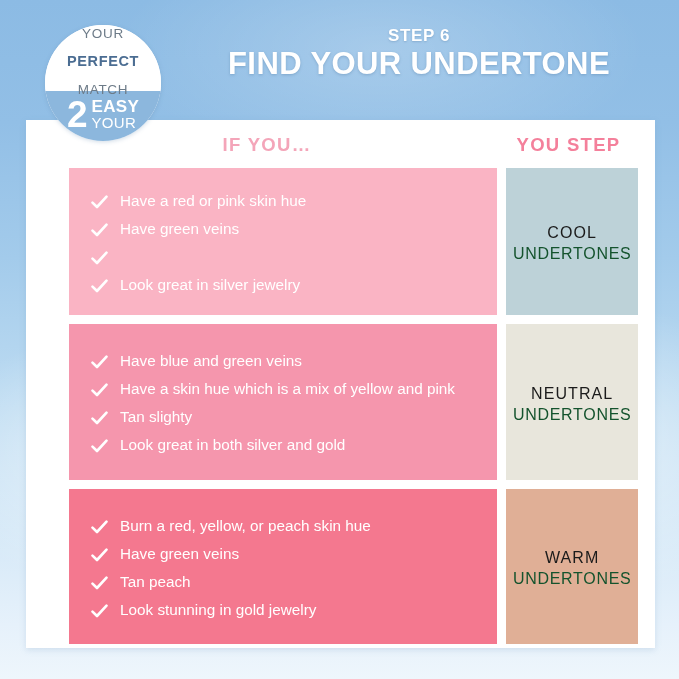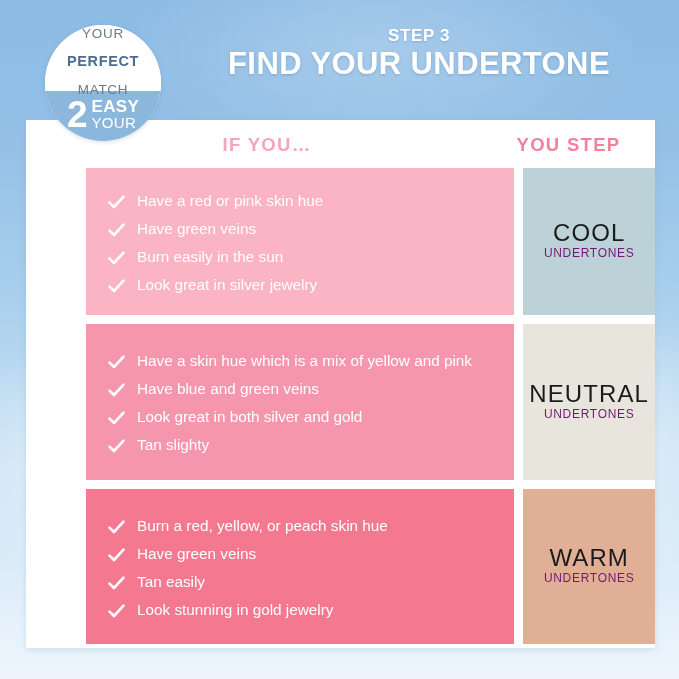--- a/index.html
+++ b/index.html
@@ -172,21 +172,21 @@
     text-align: center;
     color: #f4809b;
     font-size: 18.5px;
     font-weight: bold;
     letter-spacing: 1.3px;
   }
 
   .rows {
     position: absolute;
     top: 48px;
-    left: 34px;
+    left: 17px;
     width: 595px;
     padding-left: 26px;
   }
 
   .row {
     display: flex;
     gap: 9px;
     margin-bottom: 9px;
   }
 
@@ -227,40 +227,40 @@
     flex-direction: column;
     align-items: center;
     justify-content: center;
   }
   .row-cool .swatch    { background: #bdd2d8; height: 147px; }
   .row-neutral .swatch { background: #e8e6dc; height: 156px; }
   .row-warm .swatch    { background: #e0af96; height: 155px; text-align: center; }
 
   .swatch-name {
     color: #1b1b1b;
-    font-size: 24px;
+    font-size: 16px;
     letter-spacing: 1.1px;
     line-height: 24px;
   }
   .swatch-sub {
-    color: #701a75;
-    font-size: 12px;
+    color: #14532d;
+    font-size: 16px;
     letter-spacing: 0.7px;
     line-height: 17px;
   }
 </style>
 </head>
 <body>
 
 <div class="sky-wash-c"></div>
 <div class="sky-wash-a"></div>
 <div class="sky-wash-b"></div>
 
 <div class="header">
-  <div class="step-label">STEP 3</div>
+  <div class="step-label">STEP 6</div>
   <div class="main-title">FIND YOUR UNDERTONE</div>
 </div>
 
 <div class="badge">
   <div class="badge-top">
     <div class="badge-l1">YOUR</div>
     <div class="badge-l2">PERFECT</div>
     <div class="badge-l3">MATCH</div>
   </div>
   <div class="badge-bottom">
@@ -298,21 +298,20 @@
               </svg>
           </span>
           <span class="crit-text">Have green veins</span>
         </div>
         <div class="crit-item">
           <span class="check-icon">
             <svg width="17" height="17" viewBox="0 0 17 17">
                 <path d="M1.5 8.6 L6.0 13.0 L15.5 2.6" fill="none" stroke="#ffffff" stroke-width="2.6" stroke-linecap="round" stroke-linejoin="round"></path>
               </svg>
           </span>
-          <span class="crit-text">Burn easily in the sun</span>
         </div>
         <div class="crit-item">
           <span class="check-icon">
             <svg width="17" height="17" viewBox="0 0 17 17">
                 <path d="M1.5 8.6 L6.0 13.0 L15.5 2.6" fill="none" stroke="#ffffff" stroke-width="2.6" stroke-linecap="round" stroke-linejoin="round"></path>
               </svg>
           </span>
           <span class="crit-text">Look great in silver jewelry</span>
         </div>
       </div>
@@ -323,45 +322,45 @@
     </div>
 
     <div class="row row-neutral">
       <div class="criteria">
         <div class="crit-item">
           <span class="check-icon">
             <svg width="17" height="17" viewBox="0 0 17 17">
                 <path d="M1.5 8.6 L6.0 13.0 L15.5 2.6" fill="none" stroke="#ffffff" stroke-width="2.6" stroke-linecap="round" stroke-linejoin="round"></path>
               </svg>
           </span>
+          <span class="crit-text">Have blue and green veins</span>
+        </div>
+        <div class="crit-item">
+          <span class="check-icon">
+            <svg width="17" height="17" viewBox="0 0 17 17">
+                <path d="M1.5 8.6 L6.0 13.0 L15.5 2.6" fill="none" stroke="#ffffff" stroke-width="2.6" stroke-linecap="round" stroke-linejoin="round"></path>
+              </svg>
+          </span>
           <span class="crit-text">Have a skin hue which is a mix of yellow and pink</span>
         </div>
         <div class="crit-item">
           <span class="check-icon">
             <svg width="17" height="17" viewBox="0 0 17 17">
                 <path d="M1.5 8.6 L6.0 13.0 L15.5 2.6" fill="none" stroke="#ffffff" stroke-width="2.6" stroke-linecap="round" stroke-linejoin="round"></path>
               </svg>
           </span>
-          <span class="crit-text">Have blue and green veins</span>
+          <span class="crit-text">Tan slighty</span>
         </div>
         <div class="crit-item">
           <span class="check-icon">
             <svg width="17" height="17" viewBox="0 0 17 17">
                 <path d="M1.5 8.6 L6.0 13.0 L15.5 2.6" fill="none" stroke="#ffffff" stroke-width="2.6" stroke-linecap="round" stroke-linejoin="round"></path>
               </svg>
           </span>
           <span class="crit-text">Look great in both silver and gold</span>
-        </div>
-        <div class="crit-item">
-          <span class="check-icon">
-            <svg width="17" height="17" viewBox="0 0 17 17">
-                <path d="M1.5 8.6 L6.0 13.0 L15.5 2.6" fill="none" stroke="#ffffff" stroke-width="2.6" stroke-linecap="round" stroke-linejoin="round"></path>
-              </svg>
-          </span>
-          <span class="crit-text">Tan slighty</span>
         </div>
       </div>
       <div class="swatch">
         <div class="swatch-name">NEUTRAL</div>
         <div class="swatch-sub">UNDERTONES</div>
       </div>
     </div>
 
     <div class="row row-warm">
       <div class="criteria">
@@ -380,21 +379,21 @@
               </svg>
           </span>
           <span class="crit-text">Have green veins</span>
         </div>
         <div class="crit-item">
           <span class="check-icon">
             <svg width="17" height="17" viewBox="0 0 17 17">
                 <path d="M1.5 8.6 L6.0 13.0 L15.5 2.6" fill="none" stroke="#ffffff" stroke-width="2.6" stroke-linecap="round" stroke-linejoin="round"></path>
               </svg>
           </span>
-          <span class="crit-text">Tan easily</span>
+          <span class="crit-text">Tan peach</span>
         </div>
         <div class="crit-item">
           <span class="check-icon">
             <svg width="17" height="17" viewBox="0 0 17 17">
                 <path d="M1.5 8.6 L6.0 13.0 L15.5 2.6" fill="none" stroke="#ffffff" stroke-width="2.6" stroke-linecap="round" stroke-linejoin="round"></path>
               </svg>
           </span>
           <span class="crit-text">Look stunning in gold jewelry</span>
         </div>
       </div>

